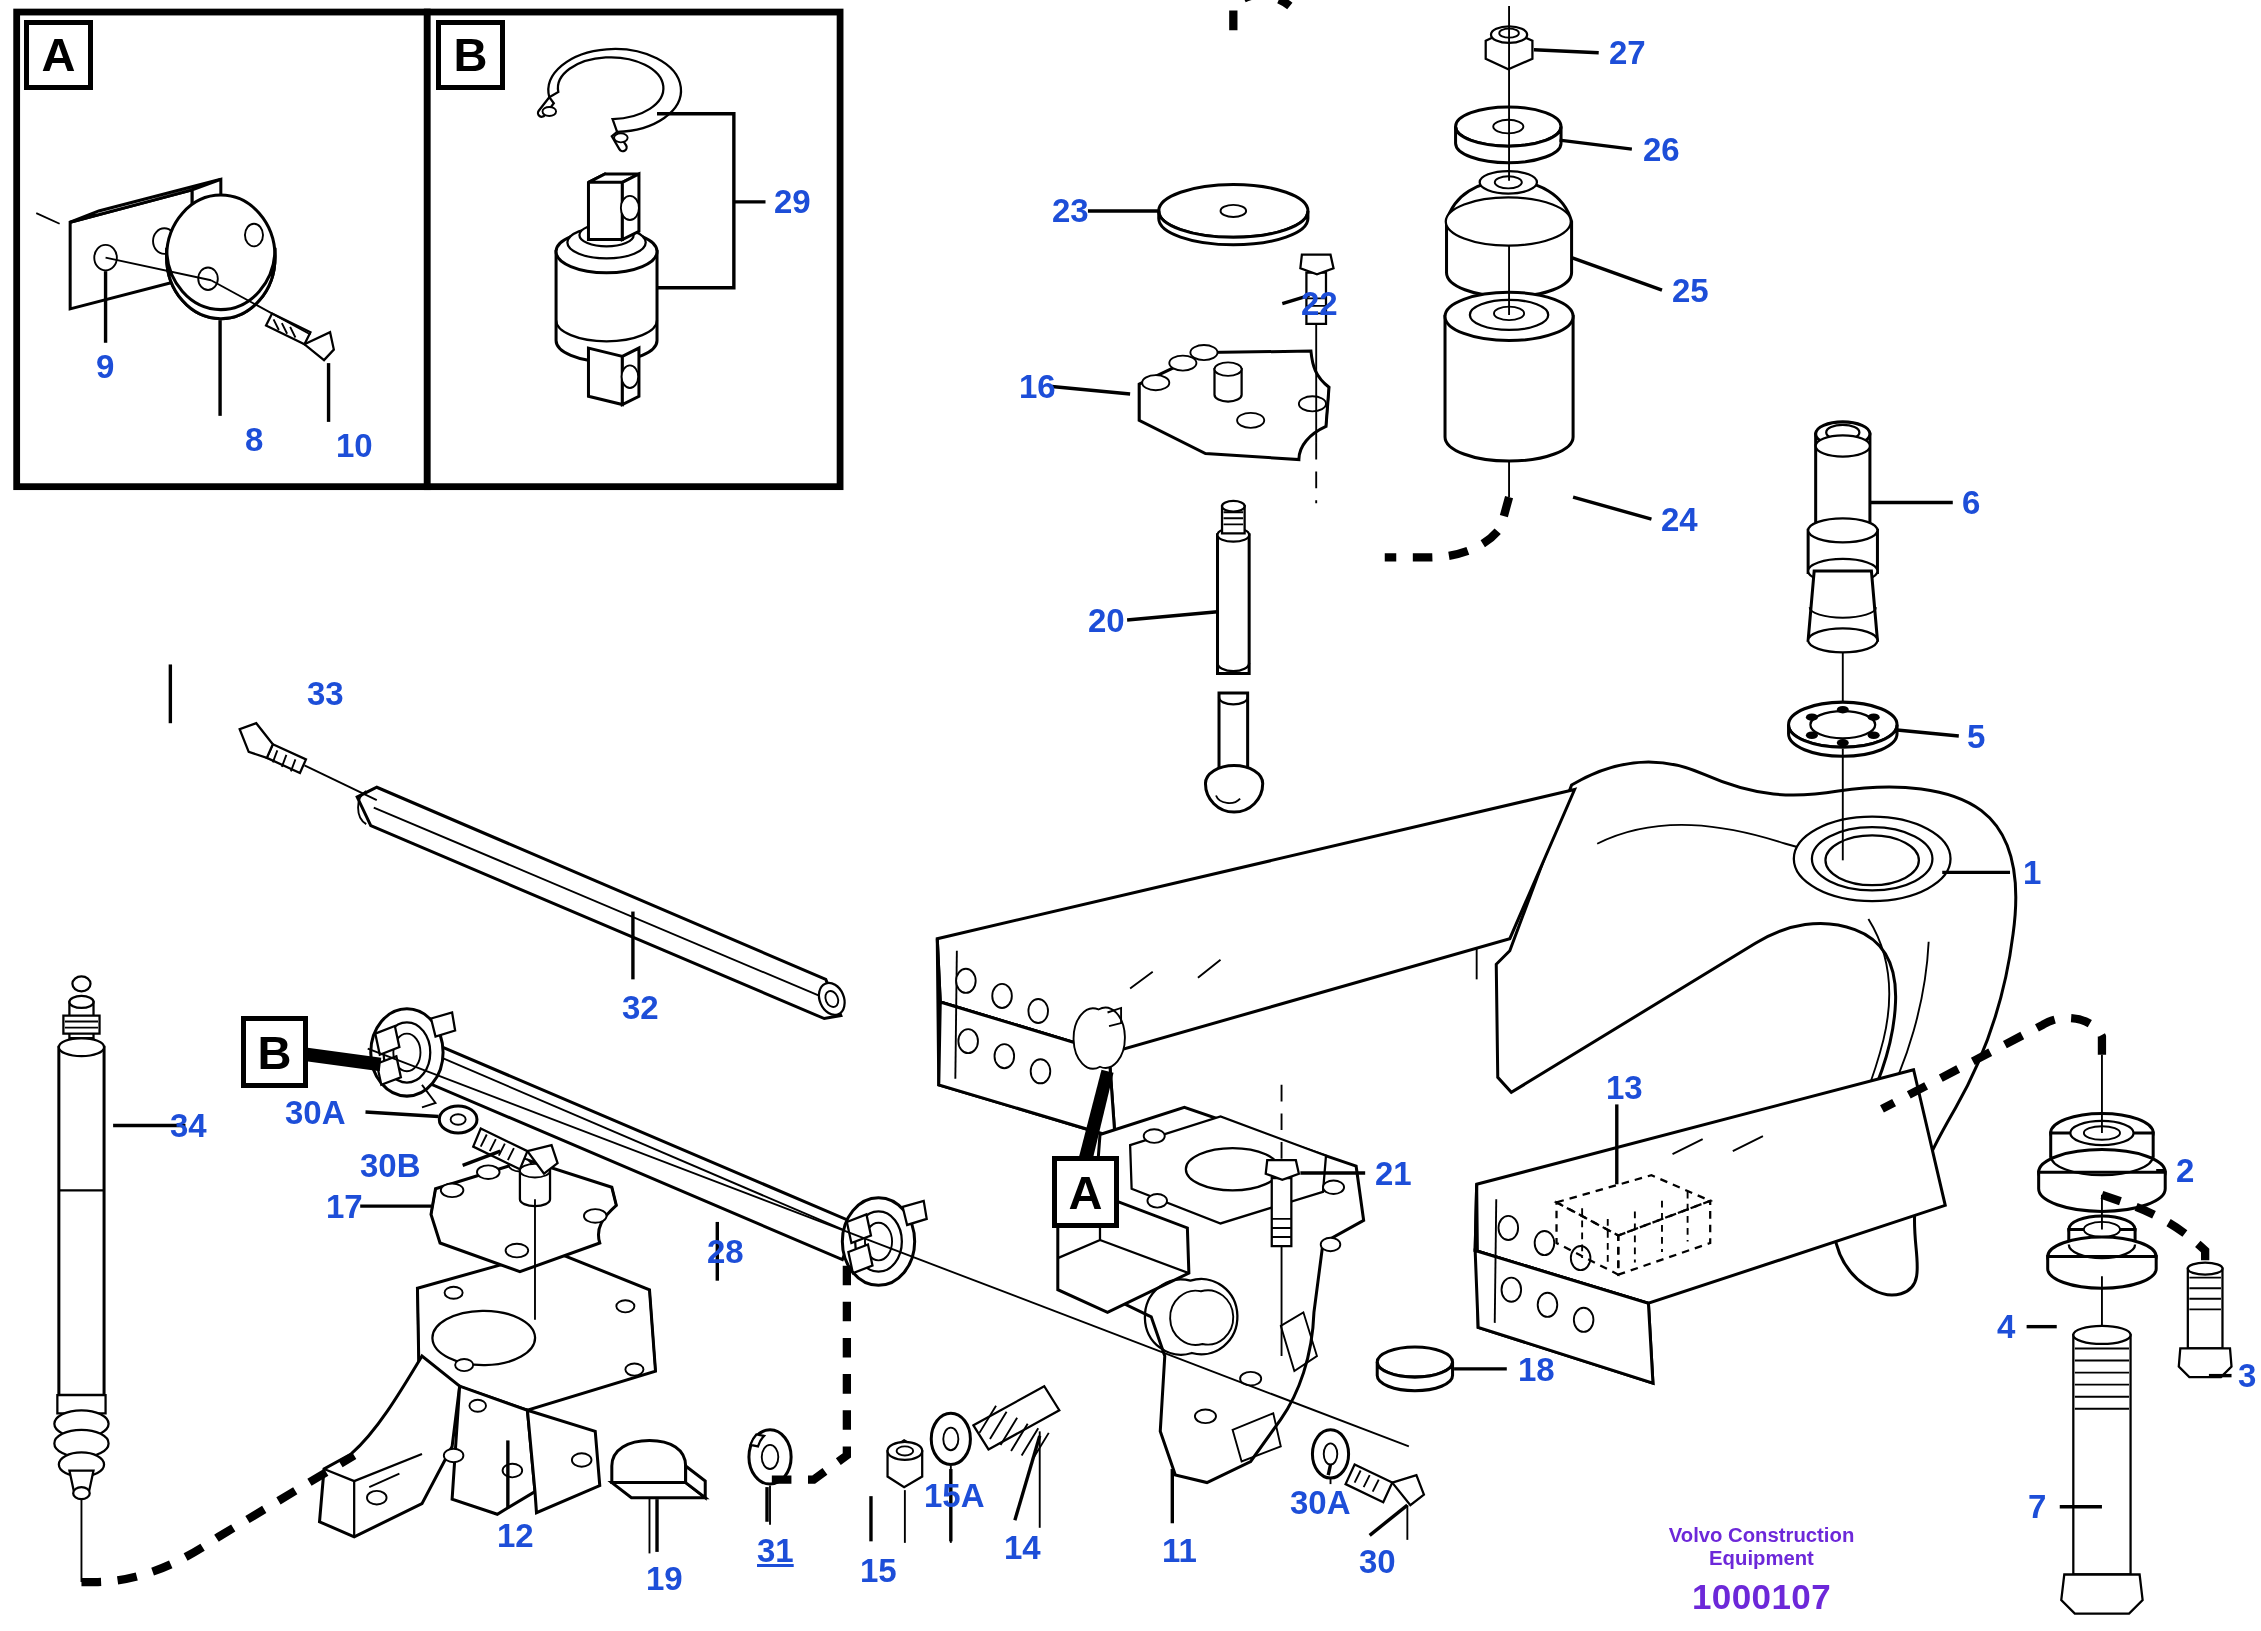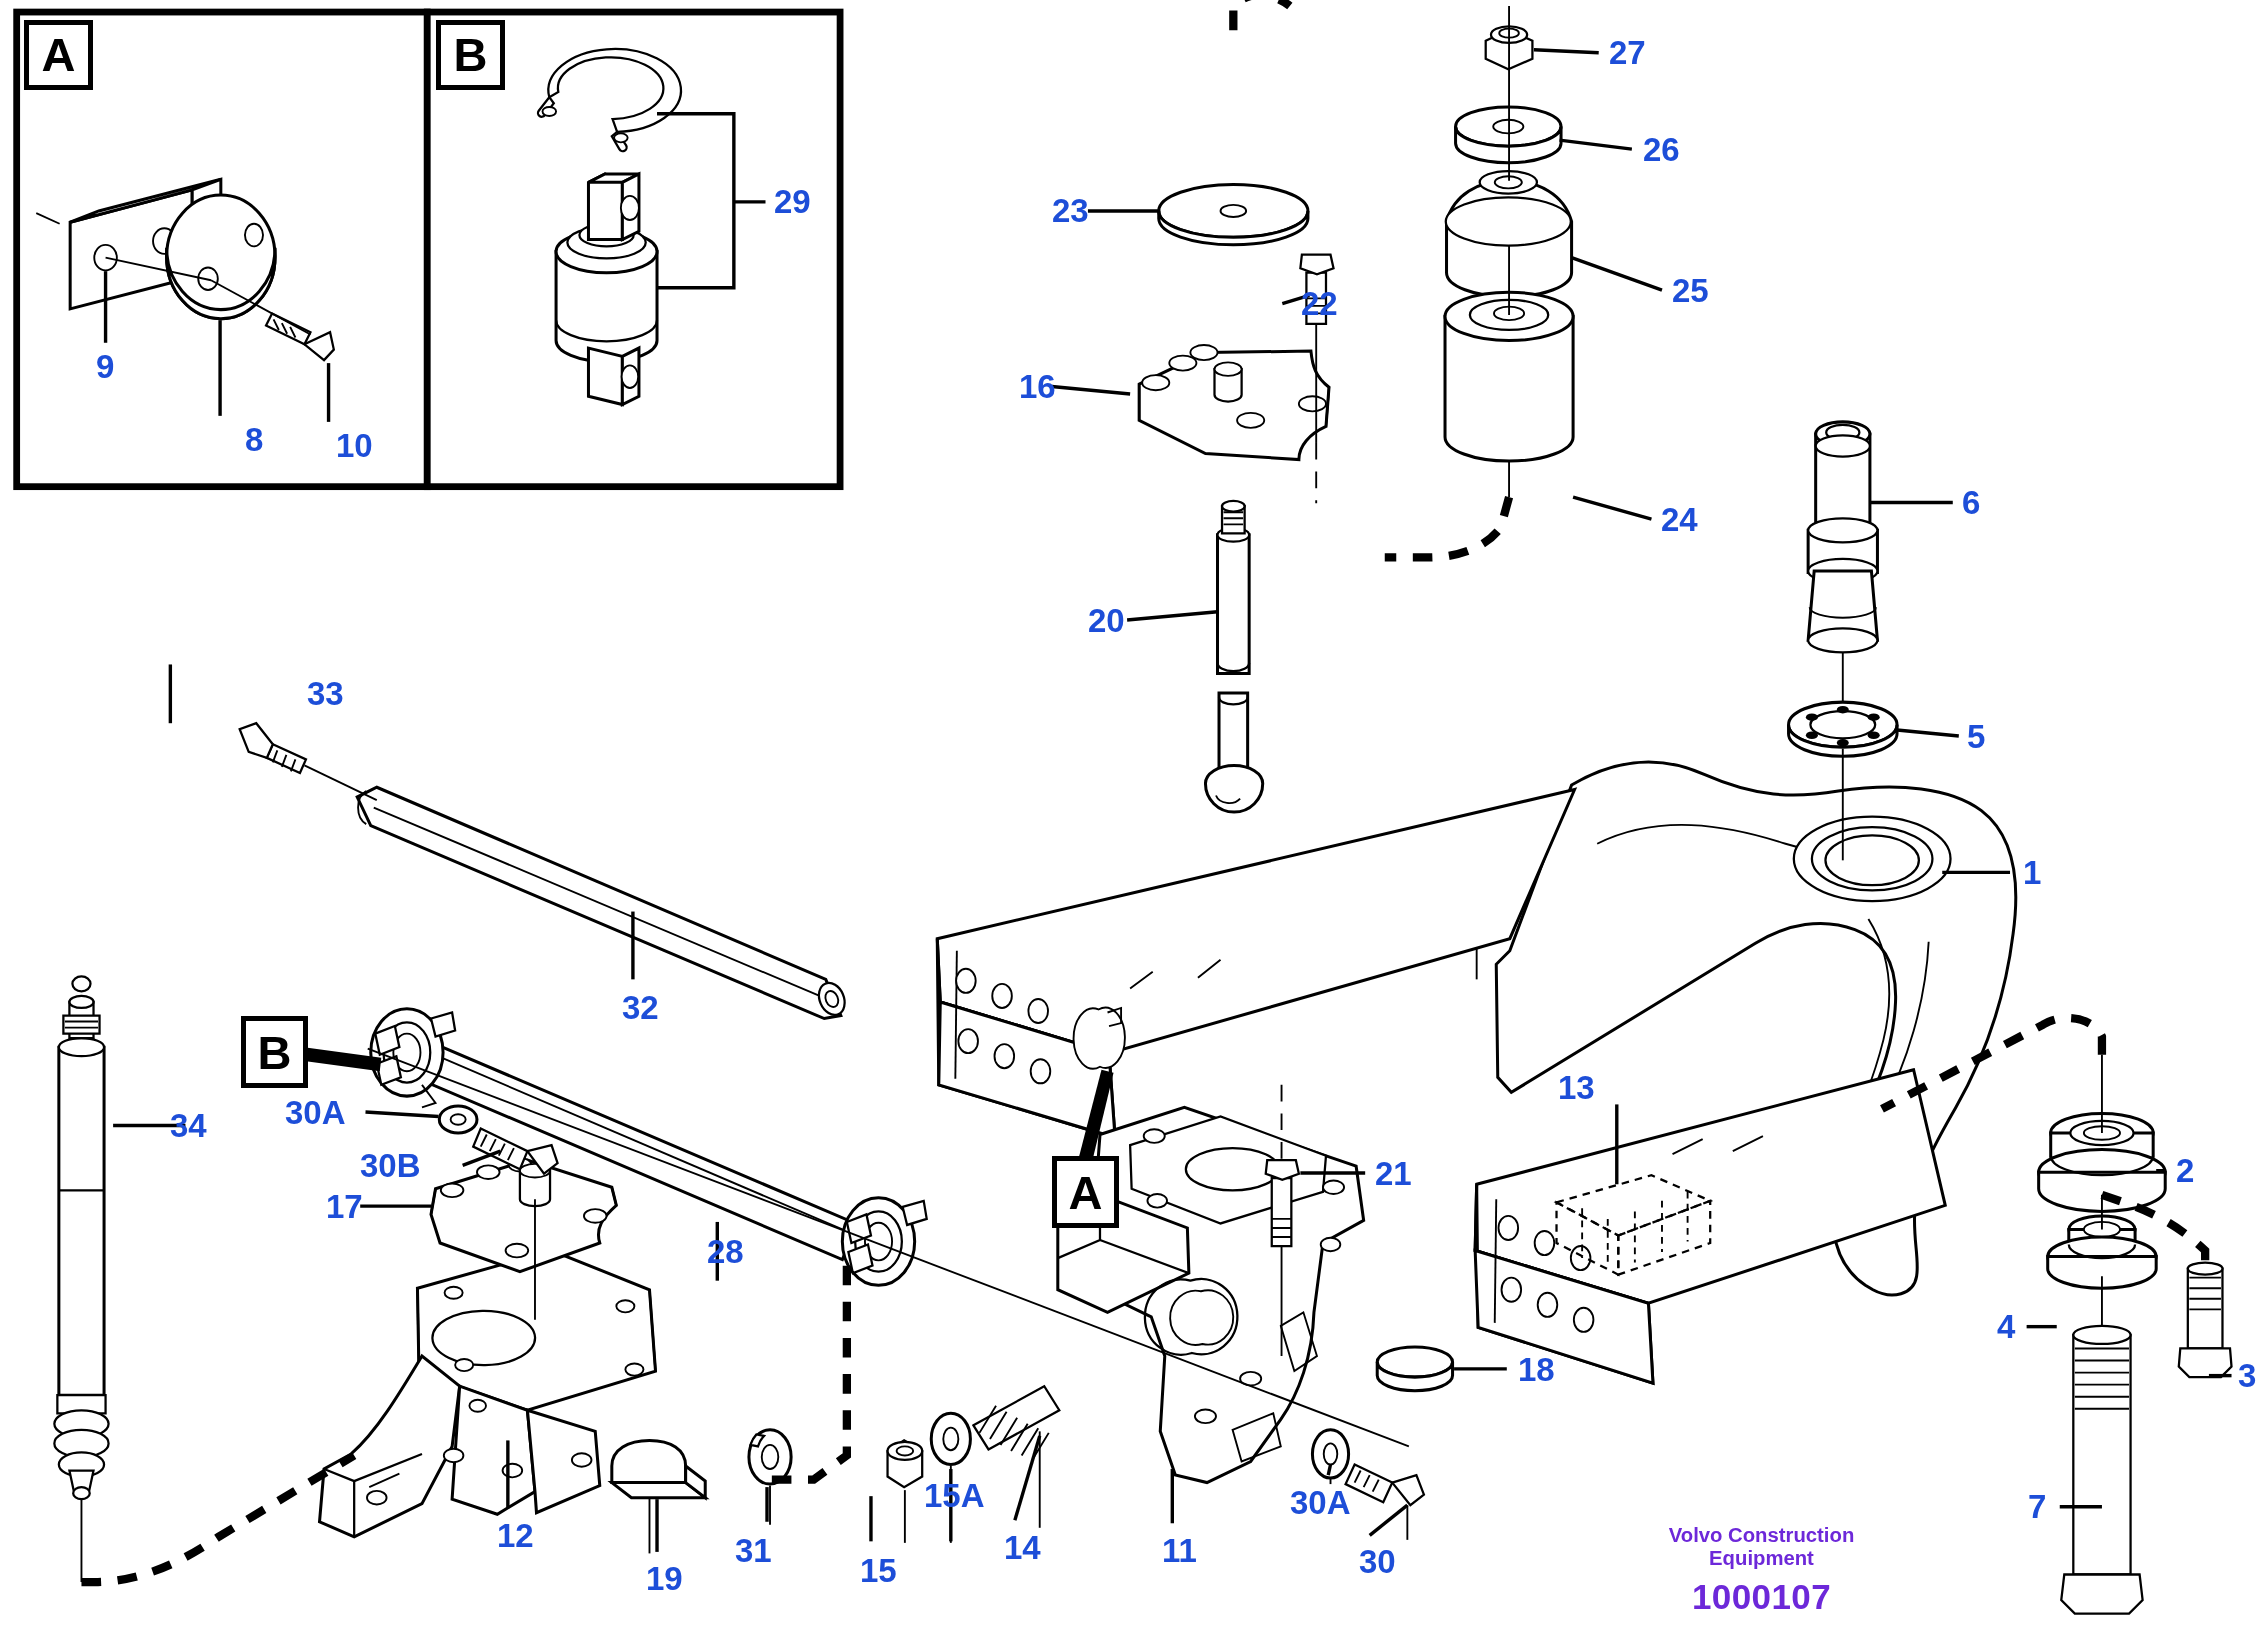--- a/index.html
+++ b/index.html
@@ -578,21 +578,21 @@
 <div class="num" style="left:2238px;top:1359px;">3</div>
 <div class="num" style="left:1997px;top:1310px;">4</div>
 <div class="num" style="left:1967px;top:720px;">5</div>
 <div class="num" style="left:1962px;top:486px;">6</div>
 <div class="num" style="left:2028px;top:1490px;">7</div>
 <div class="num" style="left:245px;top:423px;">8</div>
 <div class="num" style="left:96px;top:350px;">9</div>
 <div class="num" style="left:336px;top:429px;">10</div>
 <div class="num" style="left:1162px;top:1534px;">11</div>
 <div class="num" style="left:497px;top:1519px;">12</div>
-<div class="num" style="left:1558px;top:1071px;text-align:center;">13</div>
+<div class="num" style="left:1606px;top:1071px;text-align:center;">13</div>
 <div class="num" style="left:1004px;top:1531px;">14</div>
 <div class="num" style="left:860px;top:1554px;">15</div>
 <div class="num" style="left:924px;top:1479px;">15A</div>
 <div class="num" style="left:1019px;top:370px;">16</div>
 <div class="num" style="left:326px;top:1190px;">17</div>
 <div class="num" style="left:1518px;top:1353px;">18</div>
 <div class="num" style="left:646px;top:1562px;">19</div>
 <div class="num" style="left:1088px;top:604px;">20</div>
 <div class="num" style="left:1375px;top:1157px;">21</div>
 <div class="num" style="left:1301px;top:287px;">22</div>
@@ -600,21 +600,21 @@
 <div class="num" style="left:1661px;top:503px;">24</div>
 <div class="num" style="left:1672px;top:274px;text-align:right;">25</div>
 <div class="num" style="left:1643px;top:133px;">26</div>
 <div class="num" style="left:1609px;top:36px;">27</div>
 <div class="num" style="left:707px;top:1235px;">28</div>
 <div class="num" style="left:774px;top:185px;">29</div>
 <div class="num" style="left:1359px;top:1545px;">30</div>
 <div class="num" style="left:285px;top:1096px;">30A</div>
 <div class="num" style="left:1290px;top:1486px;">30A</div>
 <div class="num" style="left:360px;top:1149px;">30B</div>
-<div class="num" style="left:735px;top:1534px;">31</div>
+<div class="num" style="left:757px;top:1534px;text-decoration:underline;">31</div>
 <div class="num" style="left:622px;top:991px;">32</div>
 <div class="num" style="left:307px;top:677px;">33</div>
 <div class="num" style="left:170px;top:1109px;">34</div>
 
 <div id="footer" style="left:1641px;top:1524px;width:241px;">
   <div class="brand">Volvo Construction</div>
   <div class="brand">Equipment</div>
   <div class="code">1000107</div>
 </div>
 

